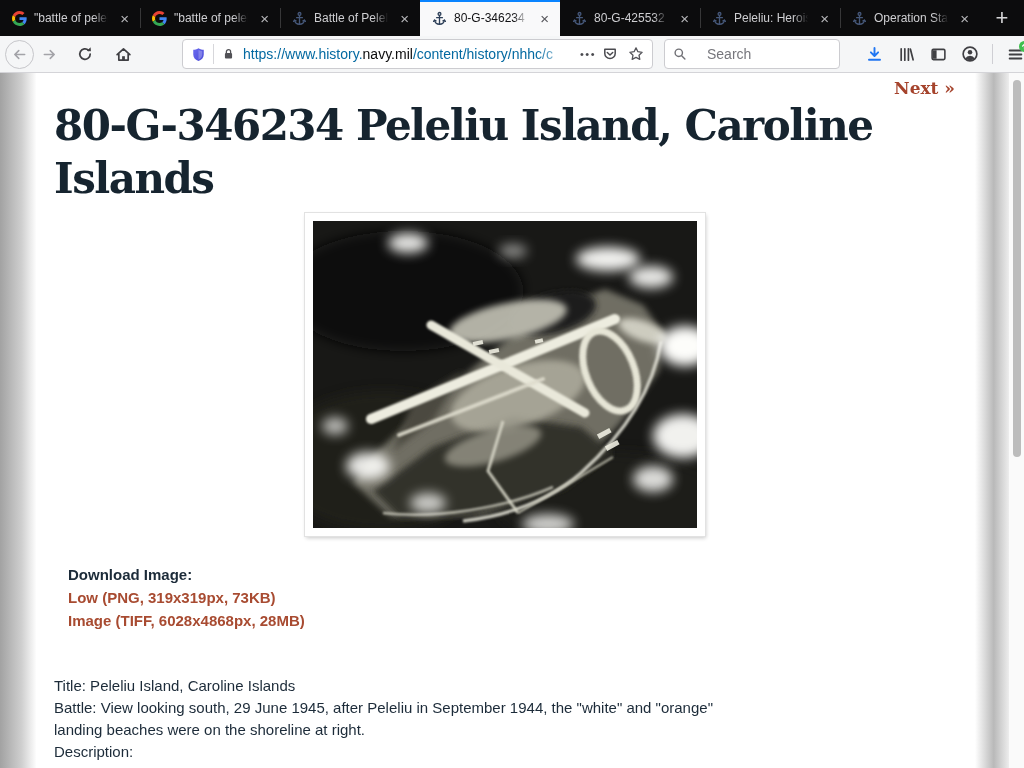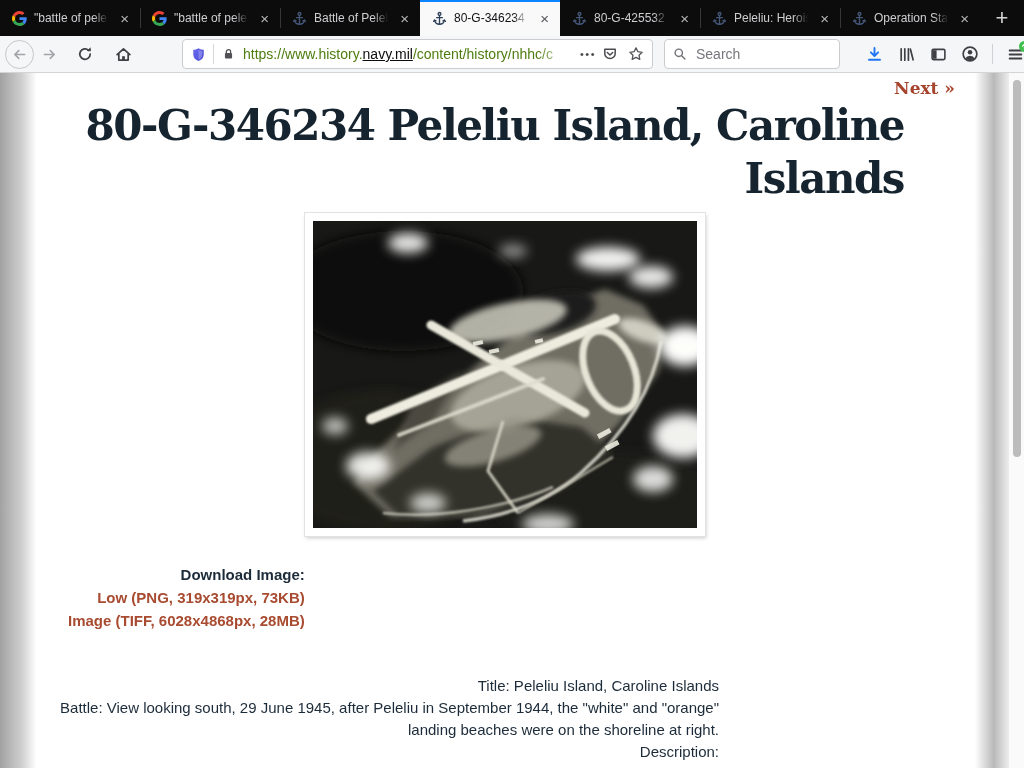--- a/index.html
+++ b/index.html
@@ -31,36 +31,36 @@
   .toolbar{position:absolute;top:36px;left:0;width:1024px;height:37px;background:#f5f6f7;
     border-bottom:1px solid #d4d4d8;display:flex;align-items:center;box-sizing:border-box;}
   .navbtn{width:30px;height:30px;display:flex;align-items:center;justify-content:center;flex:0 0 auto;}
   .backbtn{margin-left:5px;border:1px solid #c6c6ca;border-radius:50%;width:27px;height:27px;}
   .urlbar{margin-left:44px;width:471px;height:30px;background:#fff;border:1px solid #ccccd0;
     border-radius:4px;display:flex;align-items:center;box-sizing:border-box;padding:0 8px;flex:0 0 auto;}
   .urlbar .sep{width:1px;height:20px;background:#d7d7db;margin:0 8px 0 7px;}
   .urltext{flex:1;font-size:14px;white-space:nowrap;overflow:hidden;
     -webkit-mask-image:linear-gradient(to right,#000 88%,transparent 99%);
     mask-image:linear-gradient(to right,#000 88%,transparent 99%);}
-  .urltext .dim{color:#4d7c0f;}
-  .urltext .domain{color:#0c0c0d;text-decoration:underline;}
+  .urltext .dim{color:#0369a1;}
+  .urltext .domain{color:#0c0c0d;}
   .pageaction{color:#4a4a4f;font-size:11px;letter-spacing:1.5px;margin:0 6px 0 4px;}
   .searchbar{margin-left:11px;width:176px;height:30px;background:#fff;border:1px solid #ccccd0;
-    border-radius:4px;display:flex;align-items:center;box-sizing:border-box;padding:0 8px;gap:7px;flex:0 0 auto;}
+    border-radius:4px;display:flex;align-items:center;box-sizing:border-box;padding:0 8px;gap:18px;flex:0 0 auto;}
   .searchbar input{border:none;outline:none;width:110px;font-size:14px;color:#3c3c40;
     font-family:"Liberation Sans",sans-serif;background:transparent;}
   .searchbar input::placeholder{color:#76767c;opacity:1;}
   .tb-ic{width:32px;height:30px;display:flex;align-items:center;justify-content:center;flex:0 0 auto;}
   .tb-divider{width:1px;height:20px;background:#cfcfd4;margin:0 6px;flex:0 0 auto;}
   .menu-wrap{position:relative;}
   .badge{position:absolute;top:2px;right:1px;width:11px;height:11px;border-radius:50%;
     background:#3fbf4e;display:flex;align-items:center;justify-content:center;}
 
   
-  .viewport{position:absolute;top:73px;left:0;width:956px;height:695px;background:#fff;text-align:right;}
+  .viewport{position:absolute;top:73px;left:0;width:956px;height:695px;background:#fff;}
   .edge-left{position:absolute;left:0;top:0;bottom:0;width:36px;
     background:linear-gradient(to right,#a2a2a2,#cfcfcf 60%,#fdfdfd);}
   .edge-right{position:absolute;left:975px;top:0;bottom:0;width:34px;
     background:linear-gradient(to right,#ffffff,#b9b9b9 55%,#ededed);}
   .scroll-track{position:absolute;left:1009px;top:0;bottom:0;width:15px;background:#fafafa;}
   .scroll-thumb{position:absolute;left:4px;top:7px;width:8px;height:377px;background:#bcbcbc;border-radius:4px;}
 
   .content{position:absolute;left:36px;top:0;width:939px;height:695px;}
   .next-link{position:absolute;top:5px;right:20px;
     font-family:"DejaVu Serif","Liberation Serif",serif;font-weight:700;

